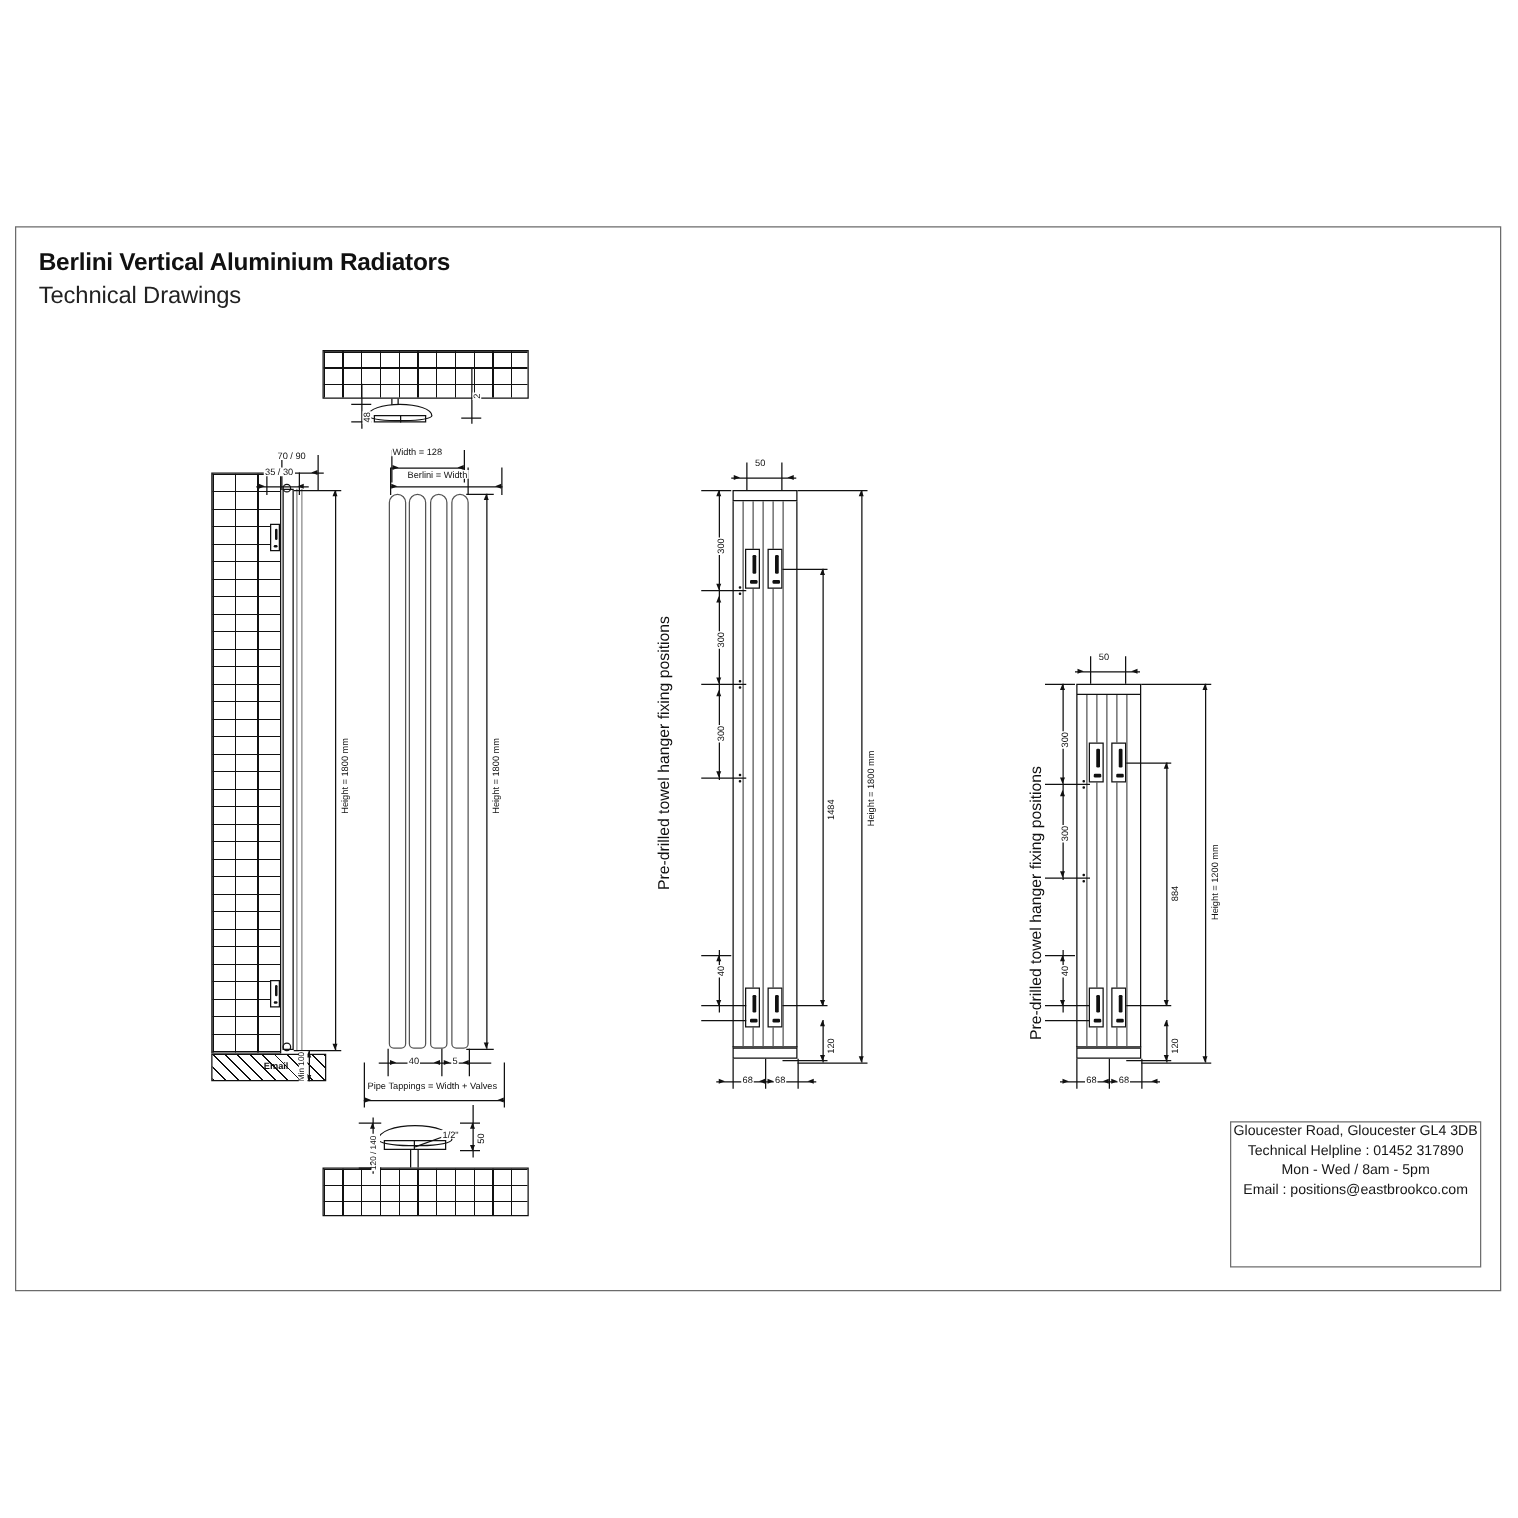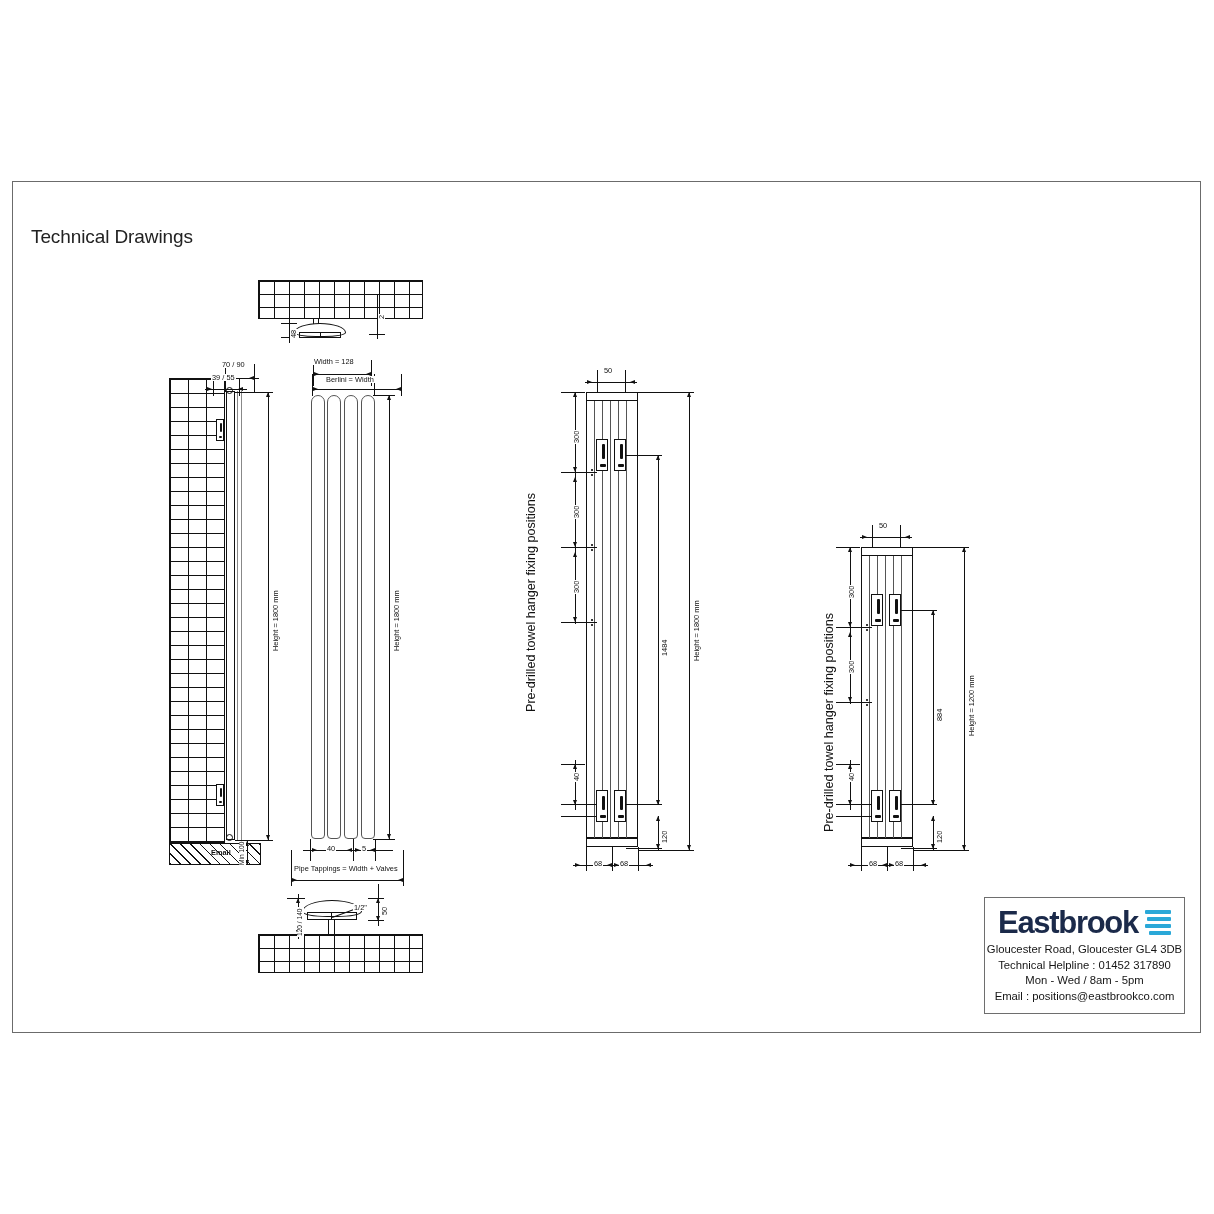--- a/index.html
+++ b/index.html
@@ -121,20 +121,21 @@
     position:absolute;border:1px solid #111;background:#fff;box-sizing:border-box;
   }
   .hanger-slot{position:absolute;background:#111;border-radius:1px;}
   .dot{position:absolute;width:1.6px;height:1.6px;background:#111;border-radius:50%;}
 </style>
 </head>
 <body>
 
 <div class="sheet">
 
+  <div class="title-main">Berlini Vertical Aluminium Radiators</div>
   <div class="title-sub">Technical Drawings</div>
 
   <div>
     <div class="brick2" style="left:245px;top:98px;width:165px;height:39px;"></div>
 
     <div class="dl" style="left:300px;top:137px;width:1px;height:12px;"></div>
     <div class="dl" style="left:305px;top:137px;width:1px;height:12px;"></div>
 
     <div class="valve" style="left:281px;top:141px;width:52px;height:14px;"></div>
     <div class="box" style="left:286px;top:150px;width:42px;height:6px;"></div>
@@ -178,21 +179,21 @@
     <div class="dl" style="left:200px;top:196px;width:46px;height:1px;"></div>
     <div class="arrow-r" style="left:202px;top:193.5px;"></div>
     <div class="arrow-l" style="left:236px;top:193.5px;"></div>
     <div class="lbl lbl-w" style="left:208px;top:179px;">70 / 90</div>
 
     <div class="dl" style="left:200px;top:196px;width:1px;height:18px;"></div>
     <div class="dl" style="left:226px;top:196px;width:1px;height:18px;"></div>
     <div class="dl" style="left:192px;top:207px;width:42px;height:1px;"></div>
     <div class="arrow-r" style="left:194px;top:204.5px;"></div>
     <div class="arrow-l" style="left:225px;top:204.5px;"></div>
-    <div class="lbl lbl-w" style="left:198px;top:192px;">39 / 55</div>
+    <div class="lbl lbl-w" style="left:198px;top:192px;">35 / 30</div>
 
     <div class="dl" style="left:255px;top:210px;width:1px;height:448px;"></div>
     <div class="arrow-u" style="left:252.6px;top:210px;"></div>
     <div class="arrow-d" style="left:252.6px;top:653px;"></div>
     <div class="dl" style="left:222px;top:210px;width:38px;height:1px;"></div>
     <div class="dl" style="left:222px;top:658px;width:38px;height:1px;"></div>
     <div class="vlbl vlbl-w" style="left:259px;top:470px;">Height = 1800 mm</div>
 
     <div class="dl" style="left:234px;top:658px;width:1px;height:25px;"></div>
     <div class="arrow-u" style="left:231.6px;top:659px;"></div>
@@ -463,28 +464,19 @@
     <div class="dl" style="left:835px;top:683px;width:80px;height:1px;"></div>
     <div class="arrow-r" style="left:837px;top:680.5px;"></div>
     <div class="arrow-l" style="left:869px;top:680.5px;"></div>
     <div class="arrow-r" style="left:876px;top:680.5px;"></div>
     <div class="arrow-l" style="left:908px;top:680.5px;"></div>
     <div class="lbl lbl-w" style="left:855px;top:678px;">68</div>
     <div class="lbl lbl-w" style="left:881px;top:678px;">68</div>
   </div>
 
   <div class="logo-panel">
-    <div class="logo-row">
-      <div class="logo-word">Eastbrook</div>
-      <div class="logo-mark">
-        <i></i>
-          <i></i>
-          <i></i>
-          <i></i>
-      </div>
-    </div>
     <div class="logo-line">Gloucester Road, Gloucester GL4 3DB</div>
     <div class="logo-line">Technical Helpline : 01452 317890</div>
     <div class="logo-line">Mon - Wed / 8am - 5pm</div>
     <div class="logo-line">Email : positions@eastbrookco.com</div>
   </div>
 
 </div>
 
 </body></html>

